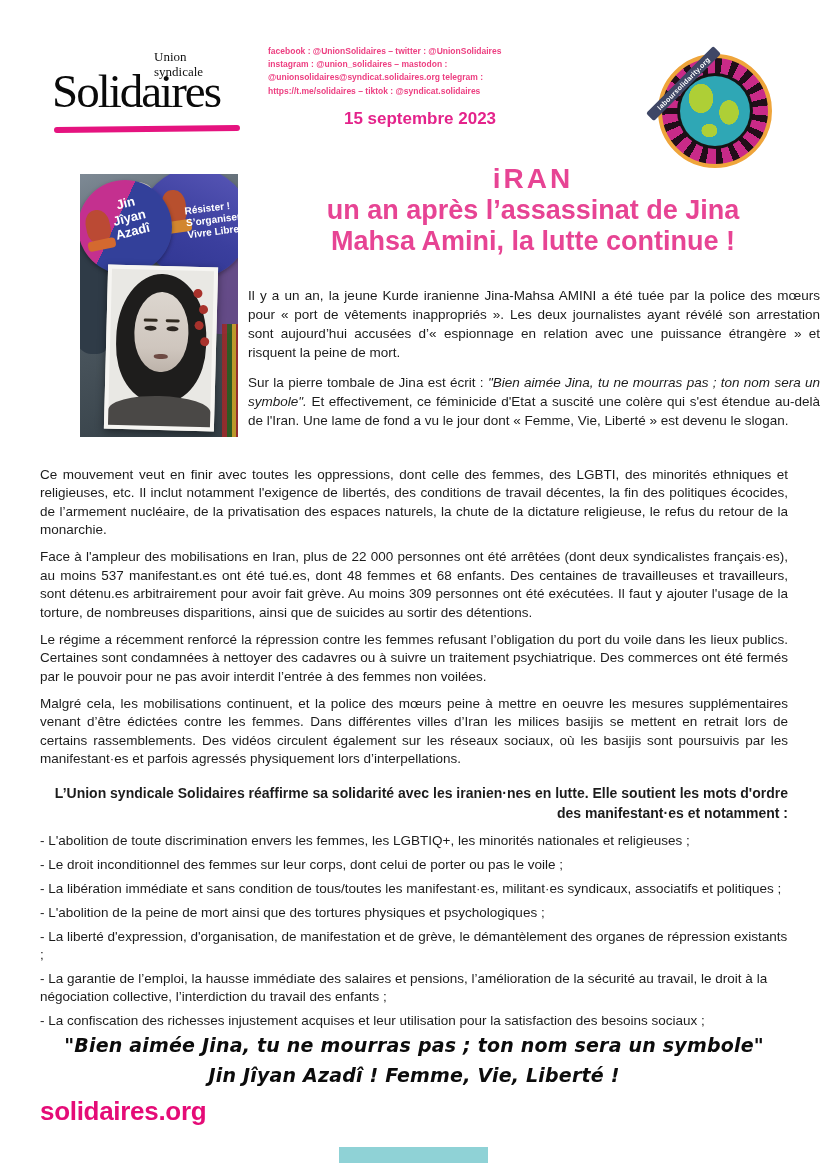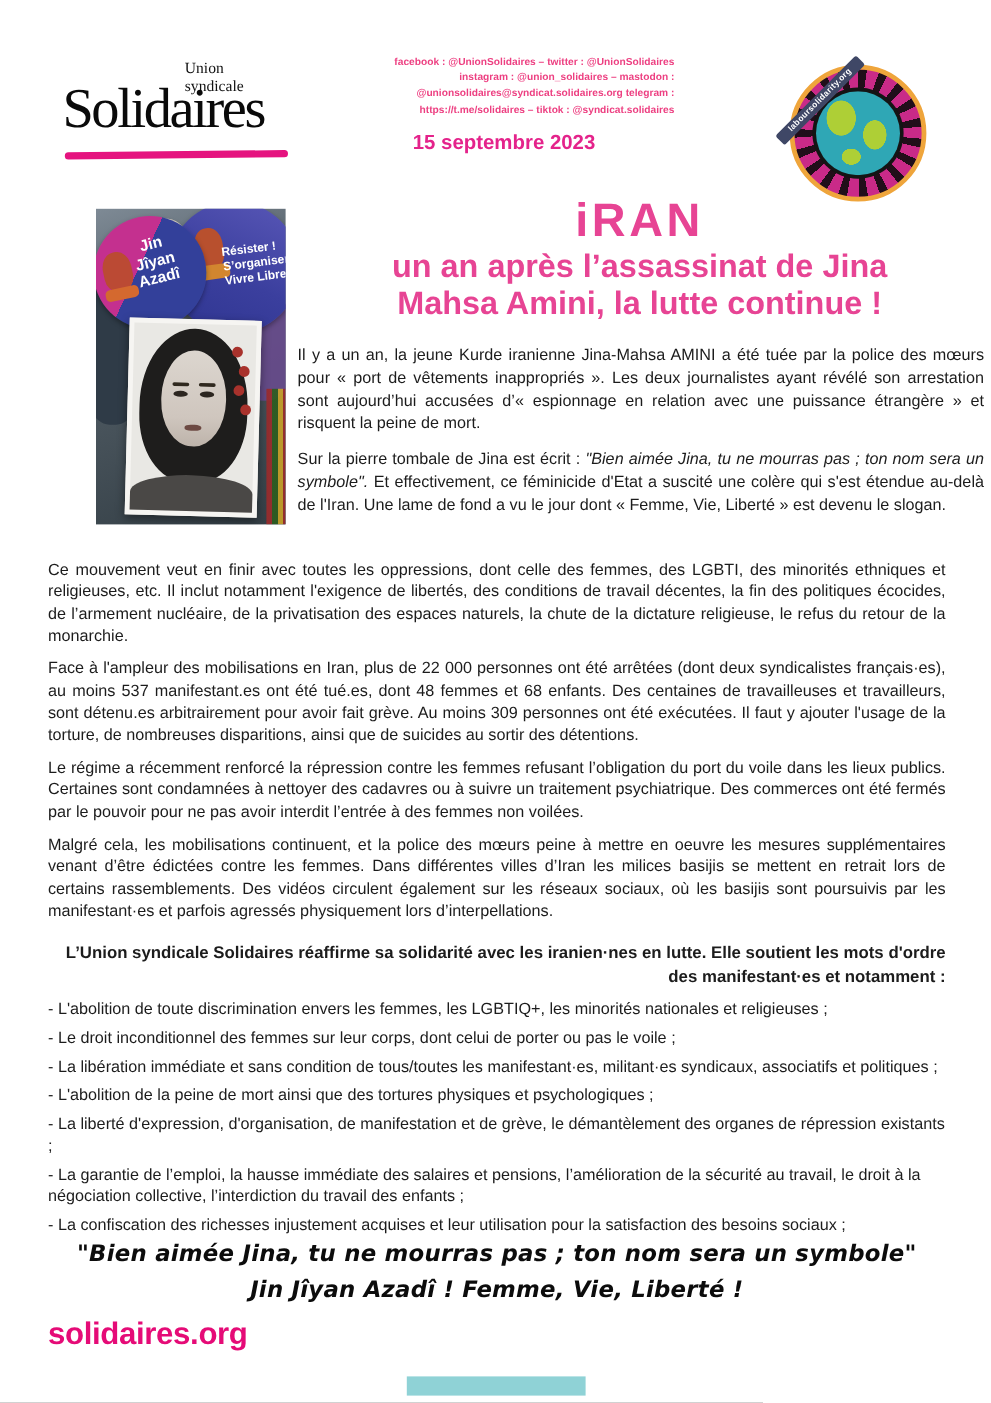--- a/index.html
+++ b/index.html
@@ -7,38 +7,38 @@
   .page {
     position:relative; width:826px; height:1169px; background:#ffffff;
     margin:0 auto; overflow:hidden;
     font-family:"Liberation Sans", sans-serif; color:#1c1c1c;
   }
   
   .logo-block { position:absolute; left:52px; top:50px; width:200px; height:90px; }
   .logo-small { position:absolute; left:102px; top:0; font-family:"Liberation Serif", serif; font-size:13px; color:#111; line-height:1.15; }
   .logo-name { position:absolute; left:0; top:14px; font-family:"Liberation Serif", serif; font-weight:normal; font-size:47px; letter-spacing:-2px; color:#0a0a0a; }
   .logo-underline { position:absolute; left:2px; top:76px; width:186px; height:6px; background:#e5137f; border-radius:3px; transform:rotate(-0.6deg); }
-  .social-block { position:absolute; left:278px; top:45px; width:284px; text-align:right; font-size:8.5px; font-weight:bold; color:#ed3f81; line-height:1.55; }
+  .social-block { position:absolute; left:268px; top:45px; width:284px; text-align:left; font-size:8.5px; font-weight:bold; color:#ed3f81; line-height:1.55; }
   .date-line { position:absolute; left:278px; top:109px; width:284px; text-align:center; font-size:17px; font-weight:bold; color:#e4238b; }
   
   .badge { position:absolute; left:658px; top:54px; width:114px; height:114px; }
   .badge-ring { position:absolute; inset:0; border-radius:50%; border:4px solid #efa53b;
     background: repeating-conic-gradient(rgba(10,10,10,.88) 0deg 8deg, transparent 8deg 19deg), #c92a88; }
   .badge-globe { position:absolute; left:22px; top:22px; width:70px; height:70px; border-radius:50%;
     background:
       radial-gradient(20px 24px at 30% 32%, #aecf36 60%, transparent 62%),
       radial-gradient(16px 20px at 70% 52%, #aecf36 60%, transparent 62%),
       radial-gradient(13px 11px at 42% 78%, #aecf36 60%, transparent 62%),
       #2fa7b5;
     box-shadow:0 0 0 3px #141414; }
   .badge-banner { position:absolute; left:-22px; top:24px; transform:rotate(-45deg); background:#3f4766; color:#fff;
     font-size:7px; font-weight:bold; padding:2px 12px; border-radius:2px; letter-spacing:.3px; }
   
   .title-block { position:absolute; left:240px; top:164px; width:586px; text-align:center; color:#e74494; font-weight:bold; }
-  .title-l1 { font-size:39px; letter-spacing:3px; line-height:1.1; }
+  .title-l1 { font-size:28px; letter-spacing:3px; line-height:1.1; }
   .title-l2 { font-size:27px; line-height:1.15; }
   .title-l3 { font-size:27px; line-height:1.15; }
   
   .photo { position:absolute; left:80px; top:174px; width:158px; height:263px; overflow:hidden;
     background:linear-gradient(160deg,#7e8a95 0%,#5a656e 28%,#49545c 55%,#333e45 100%); }
   .crowd-blob1 { position:absolute; left:-14px; top:60px; width:56px; height:120px; background:#2f3b47; border-radius:45%; }
   .crowd-blob2 { position:absolute; right:-8px; top:70px; width:50px; height:90px; background:#6a4a8f; border-radius:45%; opacity:.85; }
   .crowd-face { position:absolute; left:64px; top:22px; width:26px; height:30px; background:#c9ab92; border-radius:50%; }
   .crowd-hair { position:absolute; left:40px; top:8px; width:34px; height:26px; background:#d8cfc2; border-radius:50%; }
   .sign1 { position:absolute; left:-2px; top:6px; width:94px; height:94px; border-radius:50%;

